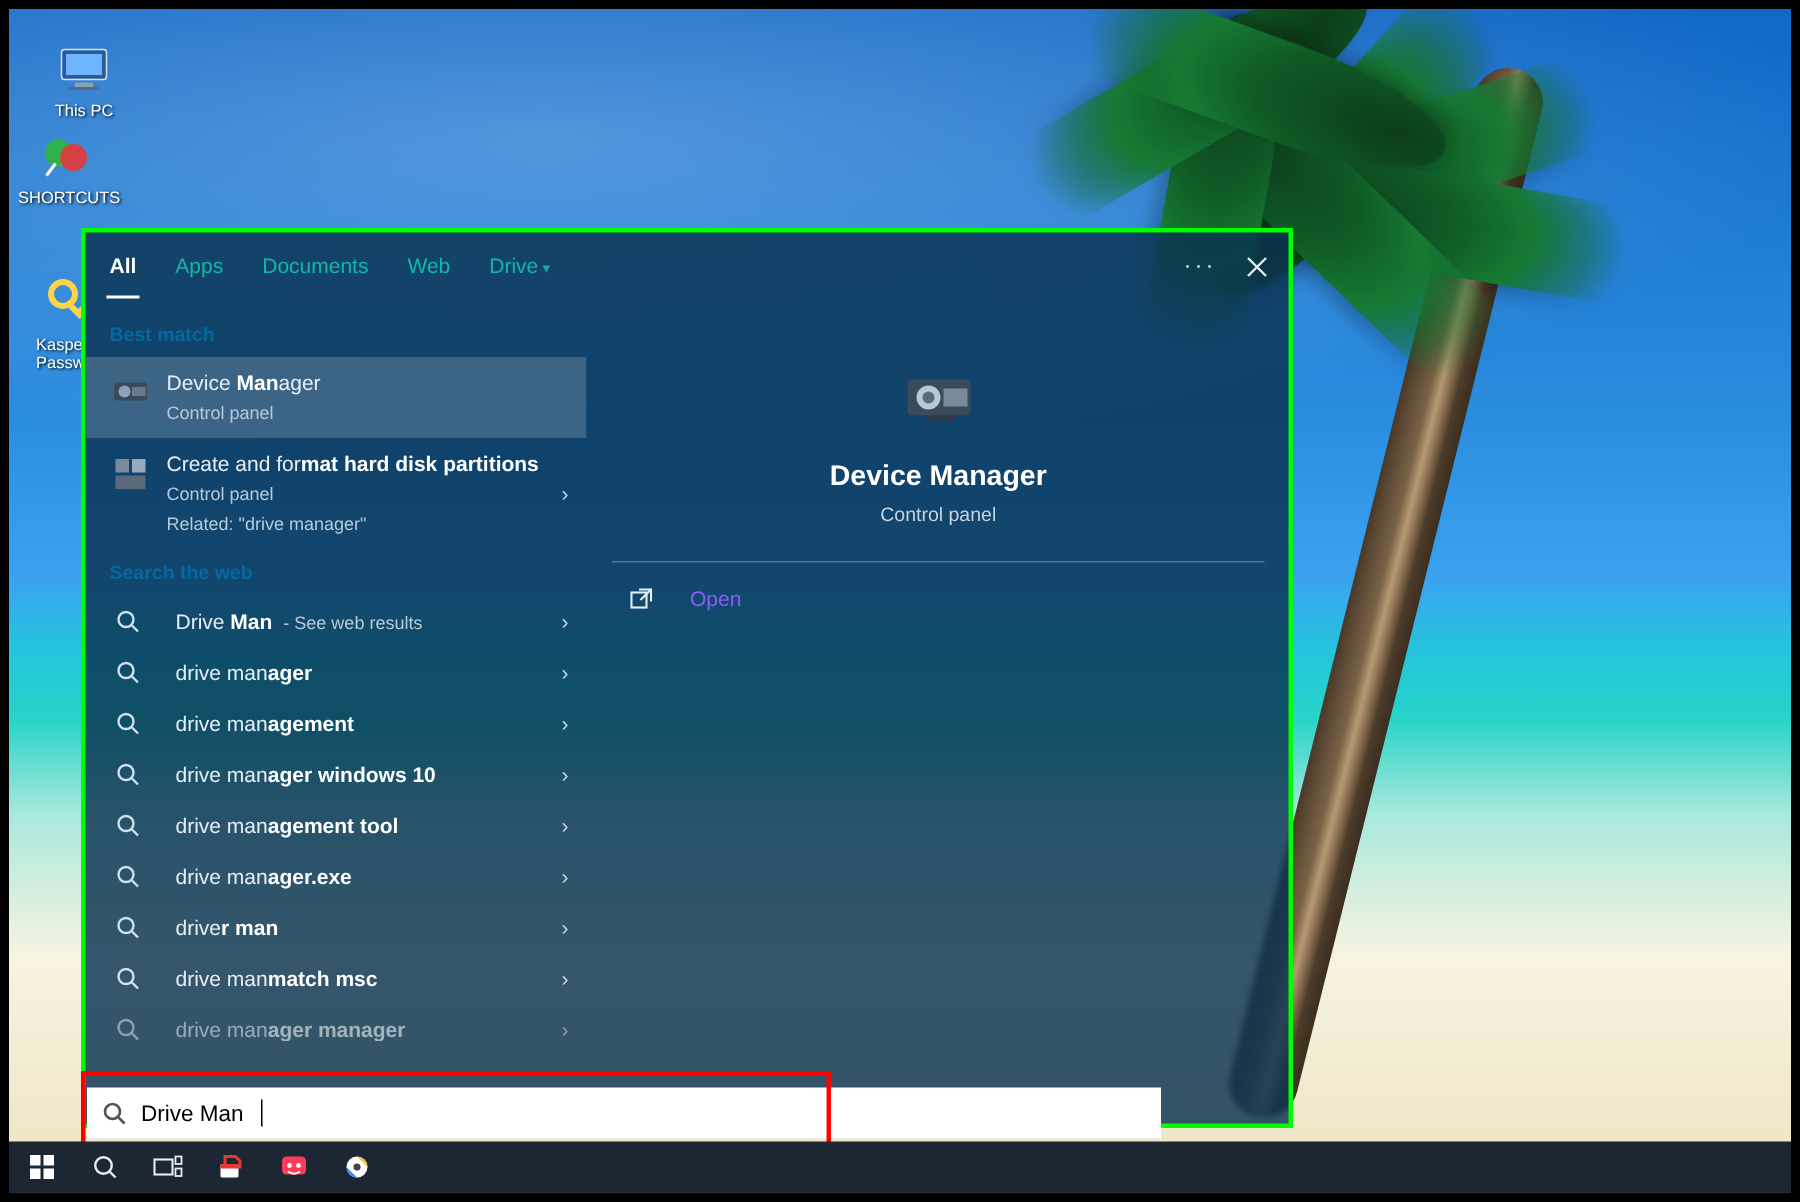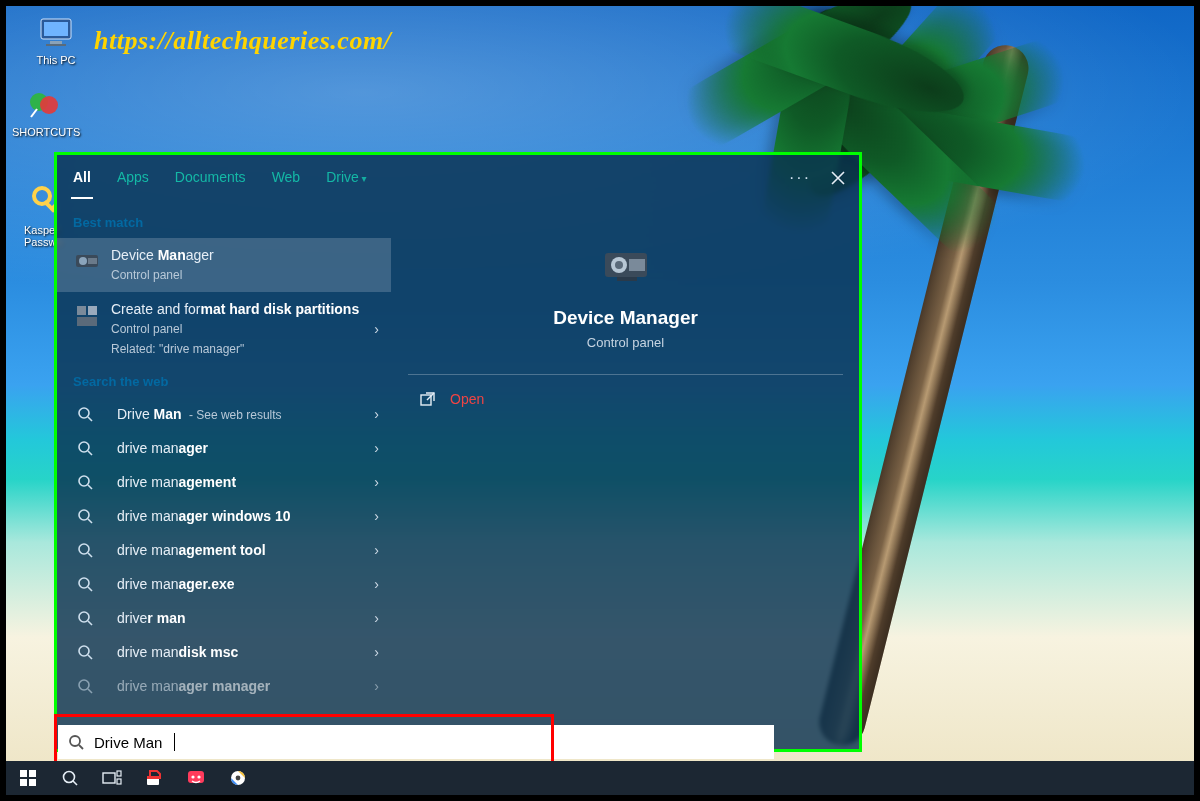--- a/index.html
+++ b/index.html
@@ -33,21 +33,21 @@
   .bold { font-weight: 700; color:#fff; }
   .web-item { display:flex; align-items:center; gap:24px; padding: 9px 14px 9px 20px; font-size:14px; cursor:pointer; position:relative; color:#e6eef6; }
   .web-item .mag { width:16px; height:16px; flex:none; }
   .web-item .chev { position:absolute; right:12px; color:#cdd9e5; font-size:14px; }
   .web-item .sub { color:#b9c9d8; font-size:12px; margin-left:4px; }
   .preview { text-align: center; padding: 38px 20px 0; }
   .preview .big-ico { width: 54px; height: 54px; margin: 0 auto 14px; }
   .preview h2 { font-size: 19px; font-weight: 600; color: #fff; }
   .preview .psub { font-size: 13px; color: #c6d4e1; margin-top: 6px; }
   .preview-hr { height:1px; background: rgba(255,255,255,.25); margin: 24px 16px 0; }
-  .preview-action { display:flex; align-items:center; gap:14px; padding: 16px 28px; font-size:14px; color:#ef4444; cursor:pointer; }
+  .preview-action { display:flex; align-items:center; gap:24px; padding: 16px 28px; font-size:14px; color:#8b5cf6; cursor:pointer; }
   .search-box-annot { position: absolute; left: 48px; top: 708px; width: 500px; height: 64px; border: 3px solid #ff0000; pointer-events:none; }
   .search-box { position:absolute; left:52px; bottom:36px; width:716px; height:34px; background:#fff; display:flex; align-items:center; gap:10px; padding:0 10px; color:#000; font-size:15px; }
   .caret { display:inline-block; width:1px; height:18px; background:#000; margin-left:2px; vertical-align:middle; }
   .taskbar { position:absolute; left:0; right:0; bottom:0; height:34px; background:#1c2733; display:flex; align-items:center; padding:0 2px; gap:2px; }
   .tb-item { width:40px; height:34px; display:flex; align-items:center; justify-content:center; color:#e6eef6; cursor:pointer; }
   svg { display:block; }
 </style>
 </head>
 <body>
 
@@ -59,23 +59,22 @@
       <div class="frond" style="right:40px; top:40px; transform:rotate(-48deg);"></div>
       <div class="frond" style="right:-20px; top:70px; transform:rotate(-18deg);"></div>
       <div class="frond" style="right:-40px; top:140px; transform:rotate(10deg);"></div>
       <div class="frond" style="right:40px; top:170px; transform:rotate(44deg);"></div>
       <div class="frond" style="right:170px; top:150px; transform:rotate(100deg) scaleX(.9);"></div>
       <div class="frond" style="right:220px; top:70px; transform:rotate(150deg);"></div>
       <div class="frond" style="right:180px; top:20px; transform:rotate(200deg);"></div>
     </div>
   </div>
 
-  <div class="watermark">https://alltechqueries.com/</div>
-
-  <div class="desktop-icon" style="left:18px; top:6px;">
+
+  <div class="desktop-icon" style="left:18px; top:20px;">
     <div class="ico">
       <svg width="36" height="32" viewBox="0 0 36 32">
           <rect x="3" y="3" width="30" height="20" rx="2" fill="#2a5a9a" stroke="#cfe5ff"></rect>
           <rect x="6" y="6" width="24" height="14" fill="#6fb4ff"></rect>
           <rect x="12" y="25" width="12" height="3" fill="#8aa2b8"></rect>
           <rect x="8" y="28" width="20" height="2" fill="#5a6b7a"></rect>
         </svg>
     </div>
     <div>This PC</div>
   </div>
@@ -229,21 +228,21 @@
               <span><span>drive</span><span class="bold">r man</span><span></span></span>
               <span class="chev">›</span>
             </div>
             <div class="web-item">
               <span class="mag">
                 <svg width="16" height="16" viewBox="0 0 16 16">
                   <circle cx="7" cy="7" r="5" fill="none" stroke="#cfe0ee" stroke-width="1.6"></circle>
                   <path d="M11 11 L15 15" stroke="#cfe0ee" stroke-width="1.6"></path>
                 </svg>
               </span>
-              <span><span>drive man</span><span class="bold">disk msc</span><span></span></span>
+              <span><span>drive man</span><span class="bold">match msc</span><span></span></span>
               <span class="chev">›</span>
             </div>
             <div class="web-item" style="opacity: 0.55;">
               <span class="mag">
                 <svg width="16" height="16" viewBox="0 0 16 16">
                   <circle cx="7" cy="7" r="5" fill="none" stroke="#cfe0ee" stroke-width="1.6"></circle>
                   <path d="M11 11 L15 15" stroke="#cfe0ee" stroke-width="1.6"></path>
                 </svg>
               </span>
               <span><span>drive man</span><span class="bold">ager manager</span><span></span></span>

